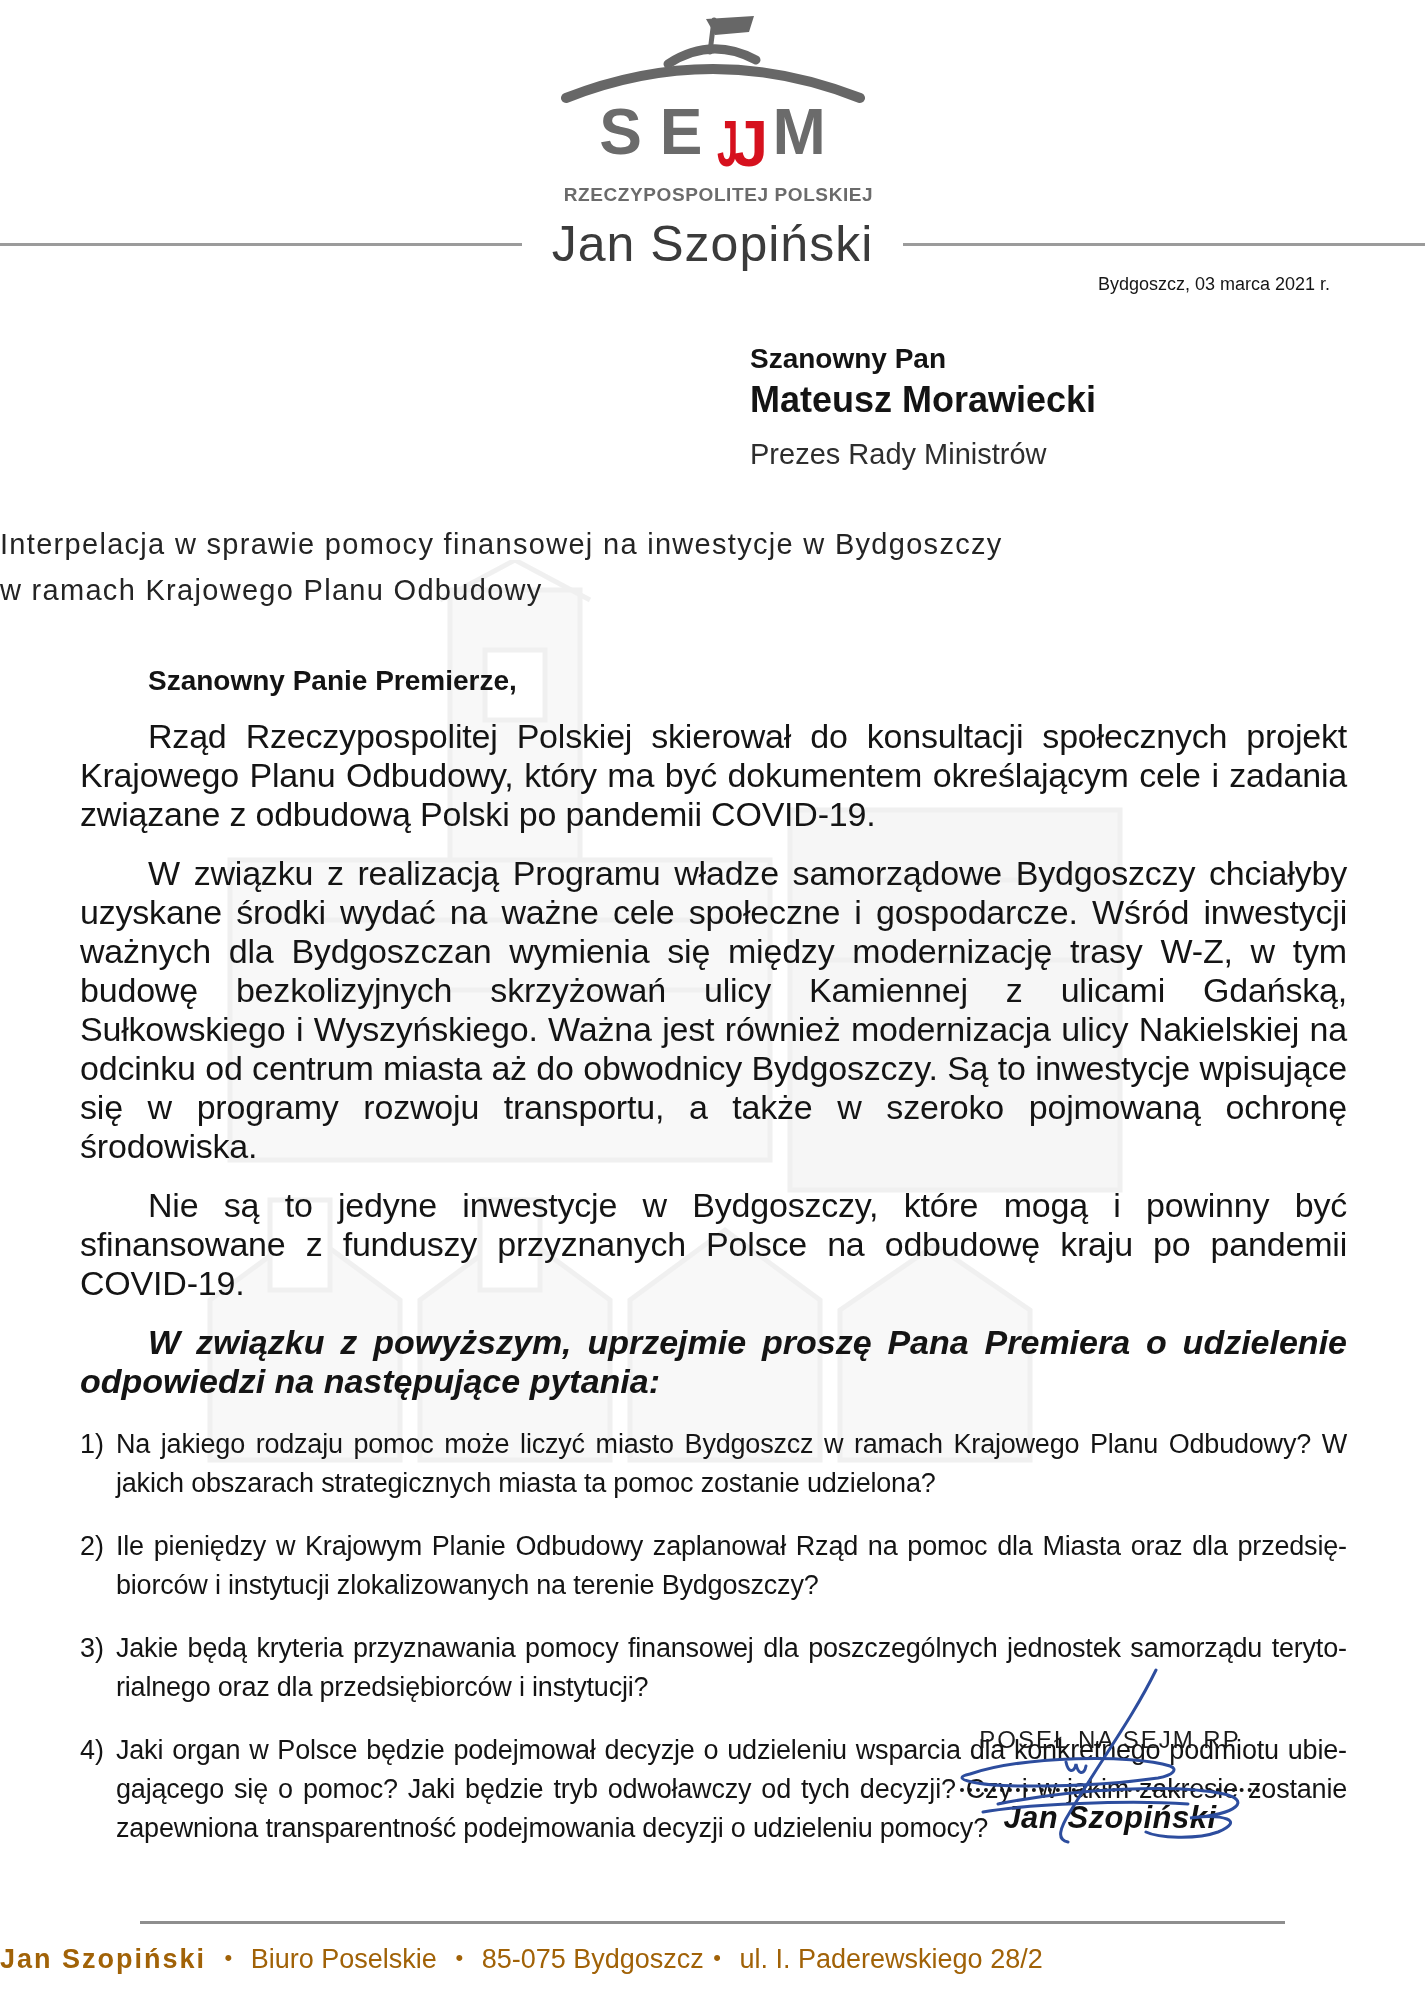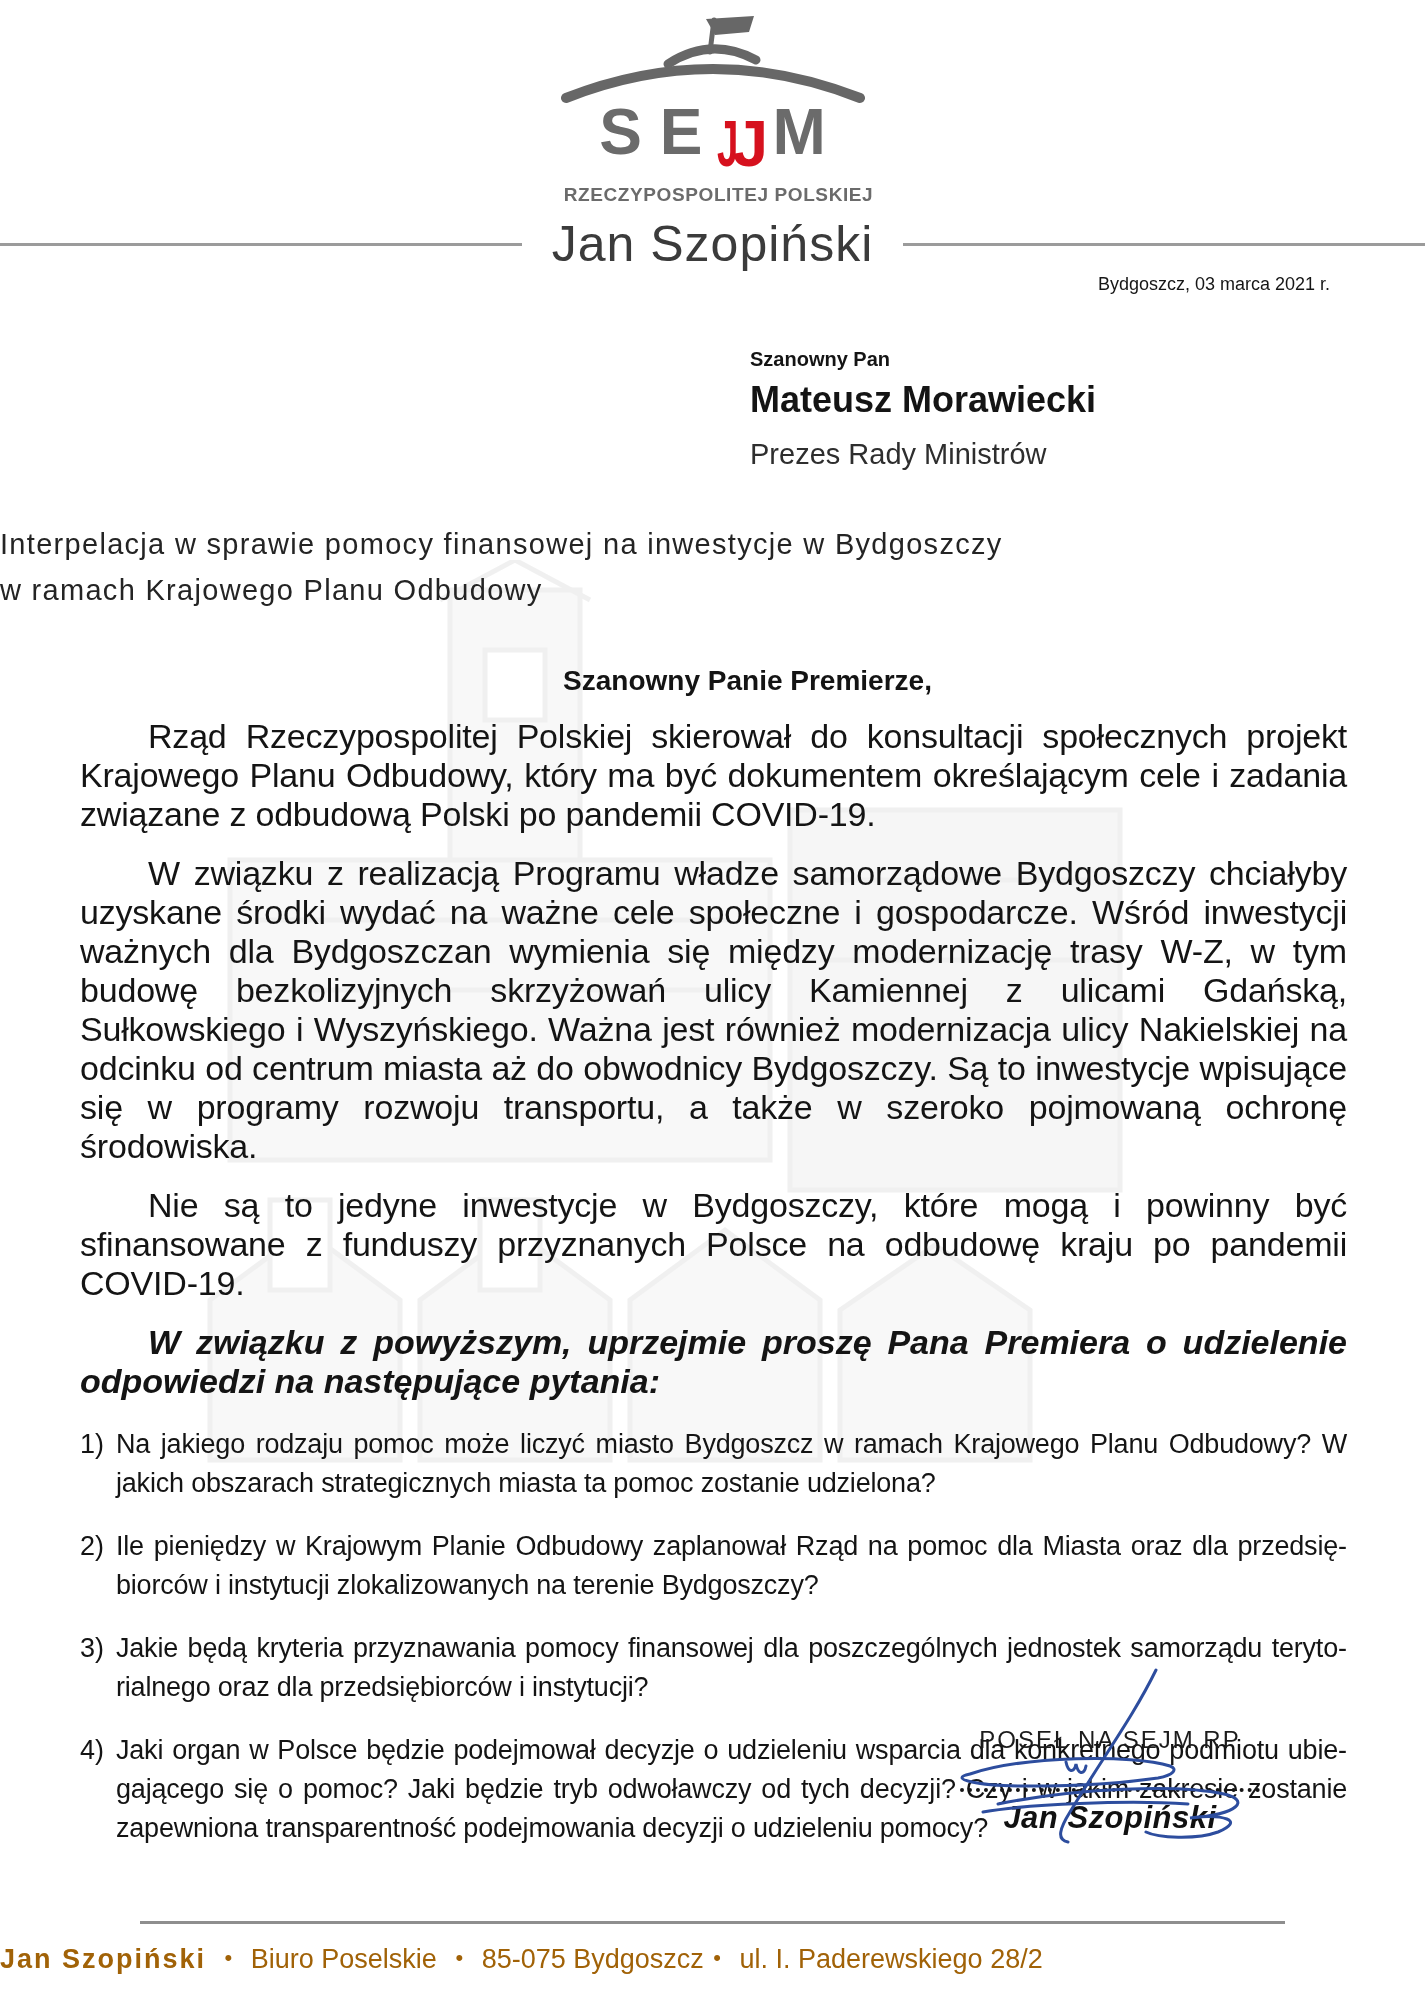--- a/index.html
+++ b/index.html
@@ -23,27 +23,27 @@
   .j-group .j2 { left:12px; }
   .logo-subtitle { margin-top:8px; font-size:19px; font-weight:700; letter-spacing:0.6px; color:#6b6b6b;padding-left:12px; }
 
   .name-rule { display:flex; align-items:center; margin-top:10px; }
   .rule { flex:1; height:3px; background:#9b9b9b; }
   .header-name { font-size:50px; line-height:56px; font-weight:300; color:#3b3b3b; letter-spacing:1px; padding:0 30px; white-space:nowrap; }
 
   .date-line { text-align:right; padding-right:95px; margin-top:2px; font-size:18px; color:#161616; }
 
   .recipient { margin-left:750px; margin-top:44px; }
-  .recipient-salutation { font-weight:700; font-size:20px; line-height:40px;margin-top:22px; }
+  .recipient-salutation { font-weight:700; font-size:28px; line-height:40px;margin-top:22px; }
   .recipient-name { font-weight:700; font-size:36px; line-height:42px; }
   .recipient-title { font-weight:400; font-size:29px; line-height:42px; color:#2e2e2e;margin-top:12px; }
 
   .subject { margin-top:46px; text-align:left; font-size:29px; line-height:46px; letter-spacing:1.3px; color:#242424; }
 
-  .greeting { margin:52px 78px 0 80px; text-indent:68px; font-weight:700; font-size:28px;text-align:center; }
+  .greeting { margin:52px 78px 0 80px; text-indent:68px; font-weight:700; font-size:28px; }
 
   .para { margin:20px 78px 0 80px; text-indent:68px; font-size:34px; line-height:39px;
           text-align:justify; letter-spacing:-0.2px; }
   .para.request { font-weight:700; font-style:italic; letter-spacing:0; }
 
   .q-row { display:flex; margin:24px 78px 0 80px; font-size:27px; line-height:39px; }
   .q-num { flex:0 0 36px; }
   .q-text { flex:1; text-align:justify; letter-spacing:-0.2px; }
 
   

